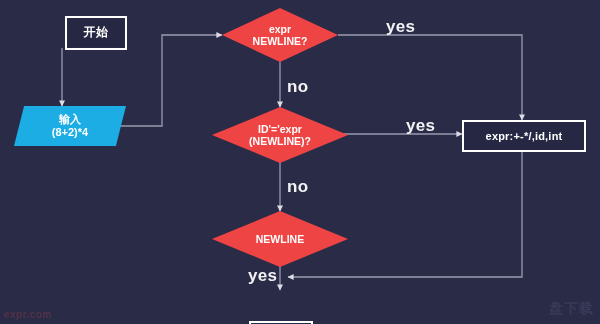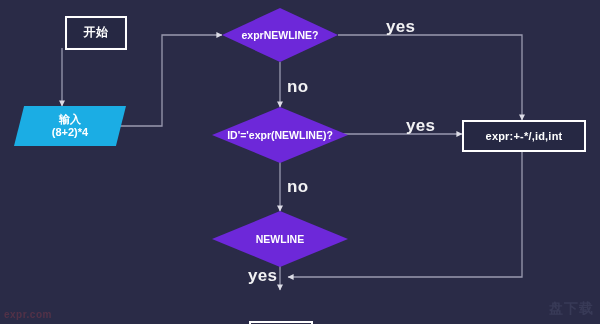--- a/index.html
+++ b/index.html
@@ -57,25 +57,25 @@
     background: #1badE4;
     background: #1bade4;
     clip-path: polygon(9% 0%, 100% 0%, 91% 100%, 0% 100%);
     font-size: 11px;
     font-weight: 700;
     flex-direction: column;
   }
 
   
   .diamond {
-    background: #6d28d9;
+    background: #ef4444;
     clip-path: polygon(50% 0%, 100% 50%, 50% 100%, 0% 50%);
     font-size: 10.5px;
     font-weight: 700;
-    flex-direction: row;
+    flex-direction: column;
   }
   .diamond span { display: block; }
 
   .edge-label {
     position: absolute;
     color: #f2f2f4;
     font-size: 17px;
     font-weight: 700;
     letter-spacing: 0.3px;
     white-space: nowrap;

